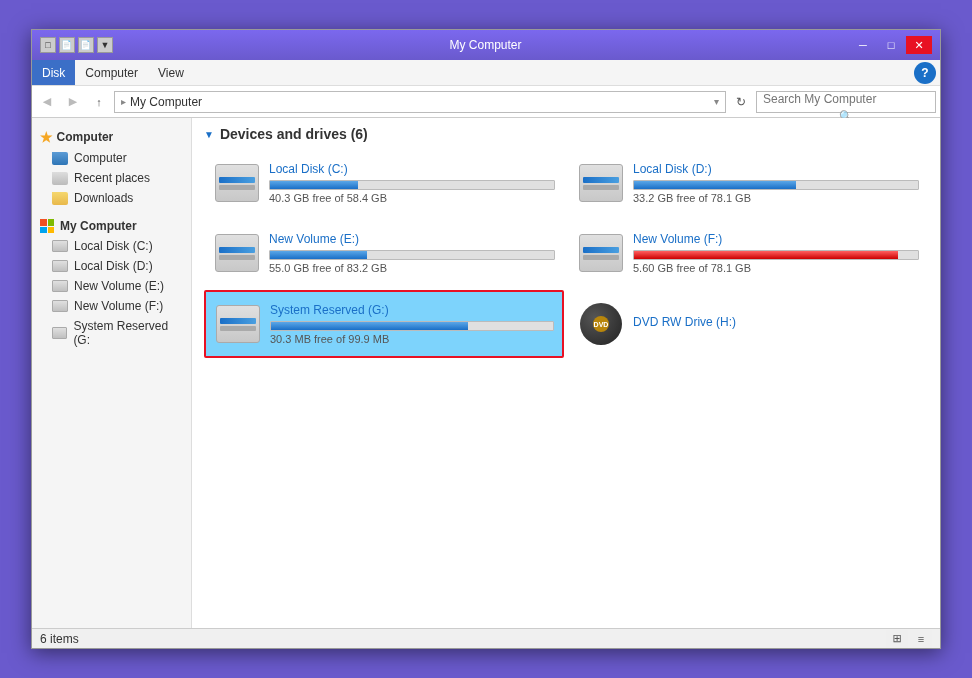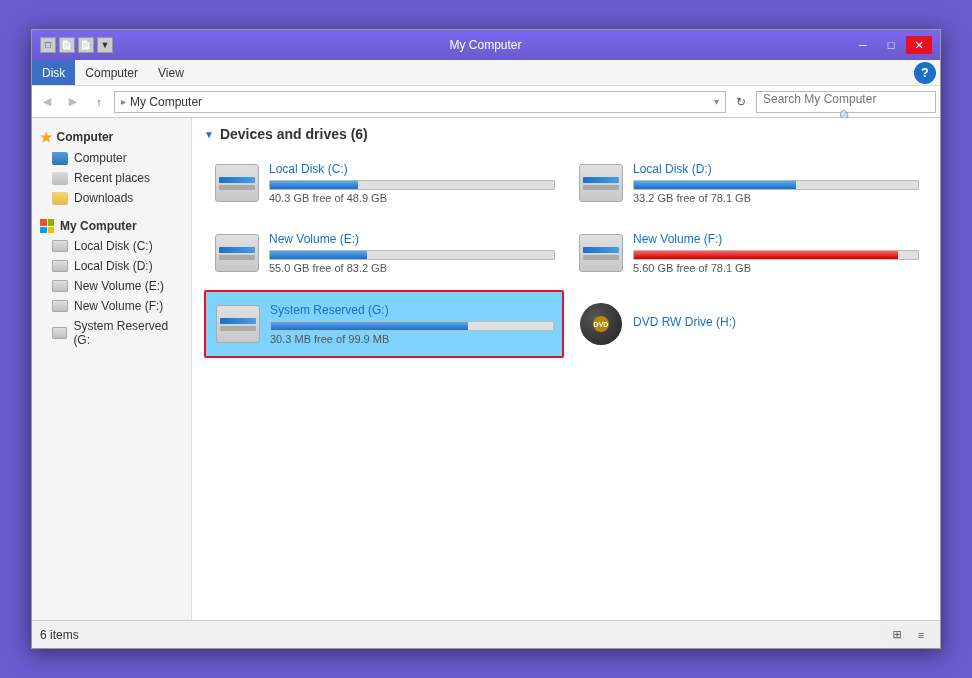--- a/index.html
+++ b/index.html
@@ -60,21 +60,21 @@
     .dvd-label { background: #b8860b; border-radius: 50%; width: 16px; height: 16px; display: flex; align-items: center; justify-content: center; color: white; font-size: 7px; font-weight: bold; }
 
     .drive-info { flex: 1; min-width: 0; }
     .drive-name { font-size: 12px; font-weight: normal; color: #1a6fc7; text-decoration: none; margin-bottom: 4px; }
     .drive-bar-container { height: 10px; background: #e0e0e0; border: 1px solid #bbb; border-radius: 1px; margin-bottom: 2px; overflow: hidden; }
     .drive-bar { height: 100%; background: linear-gradient(to bottom, #5ba7e8, #1a6fc7); }
     .drive-bar.red { background: linear-gradient(to bottom, #ff6060, #cc0000); }
     .drive-free { font-size: 11px; color: #555; }
 
     
-    .statusbar { height: 28px; background: #f0f0f0; border-top: 1px solid #ccc; display: flex; align-items: center; padding: 0 8px; font-size: 12px; color: #333; }
+    .statusbar { height: 20px; background: #f0f0f0; border-top: 1px solid #ccc; display: flex; align-items: center; padding: 0 8px; font-size: 12px; color: #333; }
     .statusbar-count { flex: 1; }
     .statusbar-views { display: flex; gap: 2px; }
     .view-btn { width: 22px; height: 18px; display: flex; align-items: center; justify-content: center; cursor: pointer; border: 1px solid transparent; border-radius: 1px; font-size: 11px; color: #555; }
 
     
     .win-icon { display: grid; grid-template-columns: 1fr 1fr; gap: 1px; width: 14px; height: 14px; }
     .win-q1 { background: #f25022; }
     .win-q2 { background: #7fba00; }
     .win-q3 { background: #00a4ef; }
     .win-q4 { background: #ffb900; }
@@ -194,21 +194,21 @@
       <div class="hdd-body">
         <div style="width:36px;height:6px;background:linear-gradient(to right,#1a6fc7,#4a9fe0);border-radius:1px;margin-bottom:2px;"></div>
         <div style="width:36px;height:5px;background:#aaa;border-radius:1px;"></div>
       </div>
     </div>
     <div class="drive-info">
       <div class="drive-name" style="color:#1a6fc7;font-size:12px;margin-bottom:4px;">Local Disk (C:)</div>
       <div class="drive-bar-container">
       <div class="drive-bar" style="width:31%;"></div>
     </div>
-    <div class="drive-free">40.3 GB free of 48.9 GB</div>
+    <div class="drive-free">40.3 GB free of 58.4 GB</div>
     </div>
   </div>
           <div class="drive-item">
     <div class="drive-hdd-icon">
       <div class="hdd-body">
         <div style="width:36px;height:6px;background:linear-gradient(to right,#1a6fc7,#4a9fe0);border-radius:1px;margin-bottom:2px;"></div>
         <div style="width:36px;height:5px;background:#aaa;border-radius:1px;"></div>
       </div>
     </div>
     <div class="drive-info">

